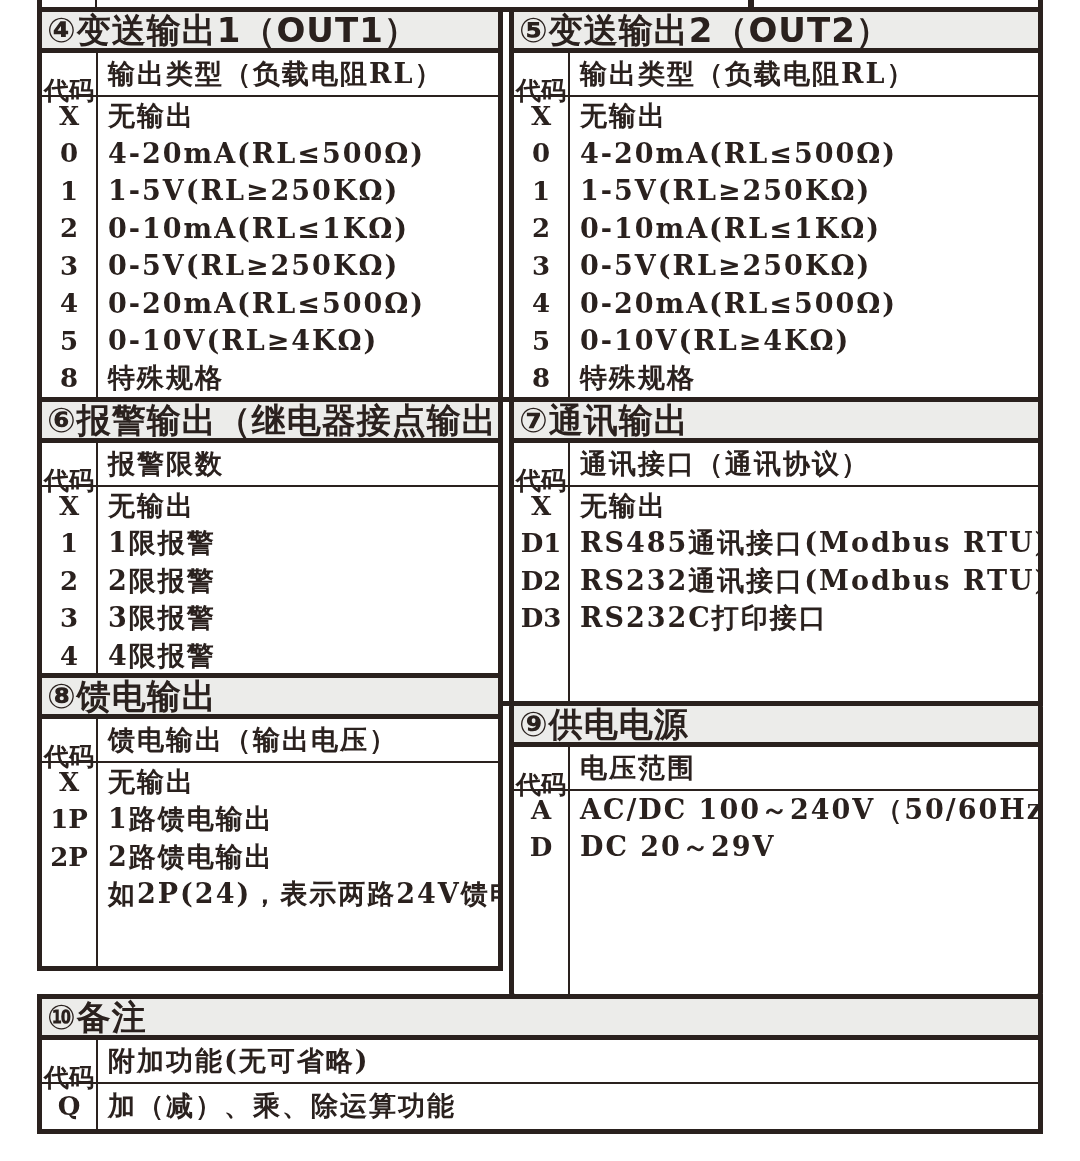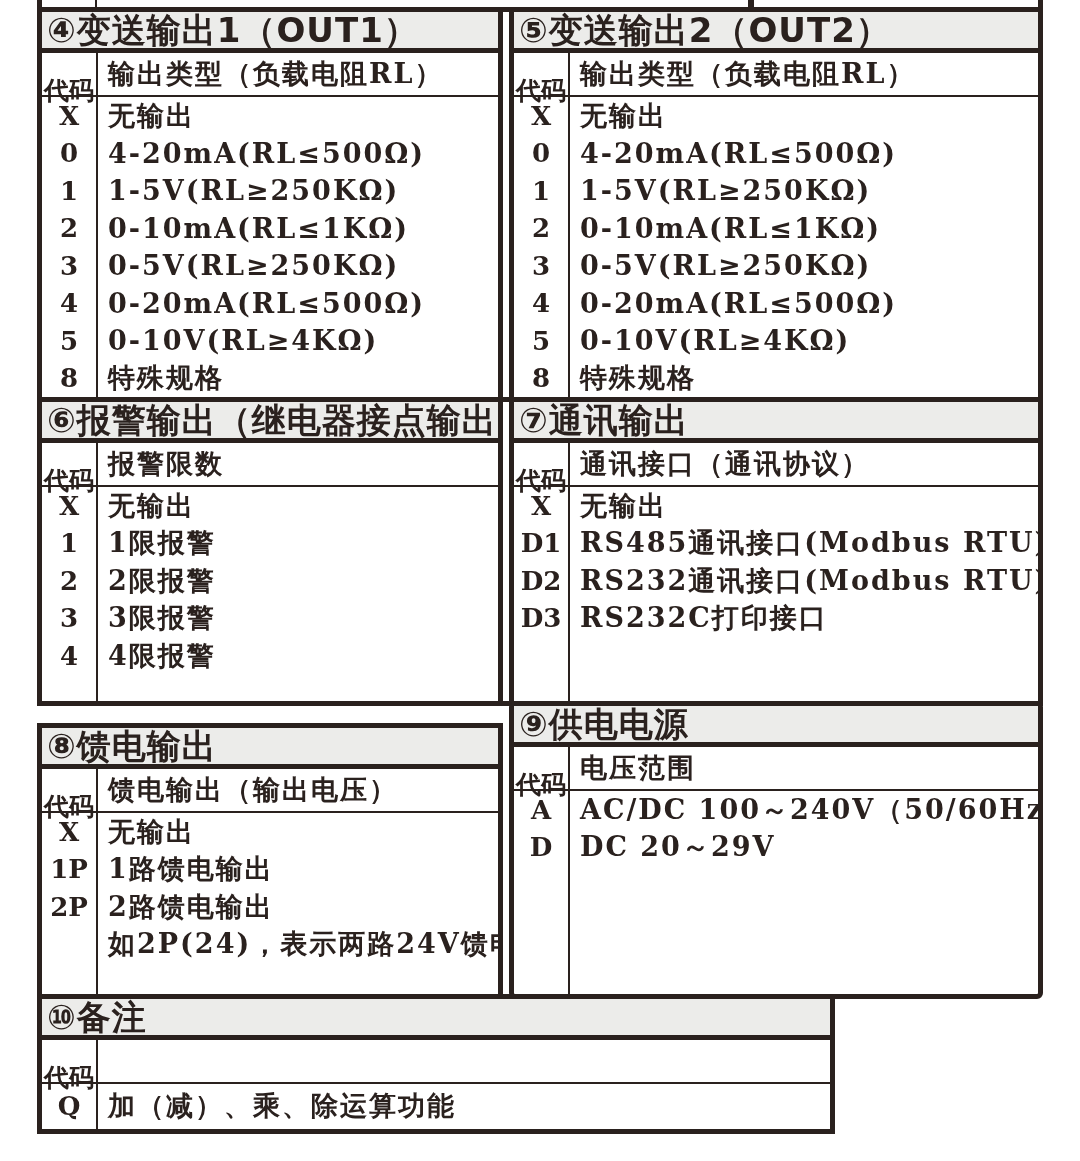--- a/index.html
+++ b/index.html
@@ -248,21 +248,21 @@
           <div class="desc">RS232通讯接口(Modbus RTU)</div>
         </div>
         <div class="row">
           <div class="code">D3</div>
           <div class="desc">RS232C打印接口</div>
         </div>
       </div>
     <div class="vline"></div>
   </div>
 
-  <div class="panel" style="left:37px;top:723px;width:466px;height:298px;">
+  <div class="panel" style="left:37px;top:673px;width:466px;height:298px;">
     <div class="sec-title">⑧馈电输出</div>
     <div class="col-head">
       <div class="code">代码</div>
       <div class="desc">馈电输出（输出电压）</div>
     </div>
     <div class="rows">
         <div class="row">
           <div class="code">X</div>
           <div class="desc">无输出</div>
         </div>
@@ -294,24 +294,25 @@
           <div class="desc">AC/DC 100～240V（50/60Hz）</div>
         </div>
         <div class="row">
           <div class="code">D</div>
           <div class="desc">DC 20～29V</div>
         </div>
       </div>
     <div class="vline"></div>
   </div>
 
-  <div class="panel full" style="left:37px;top:994px;width:798px;height:140px;">
+  <div class="panel full" style="left:37px;top:994px;width:1006px;height:140px;">
     <div class="sec-title">⑩备注</div>
     <div class="col-head">
       <div class="code">代码</div>
+      <div class="desc">附加功能(无可省略)</div>
     </div>
     <div class="rows">
         <div class="row">
           <div class="code">Q</div>
           <div class="desc">加（减）、乘、除运算功能</div>
         </div>
       </div>
     <div class="vline"></div>
   </div>
 

